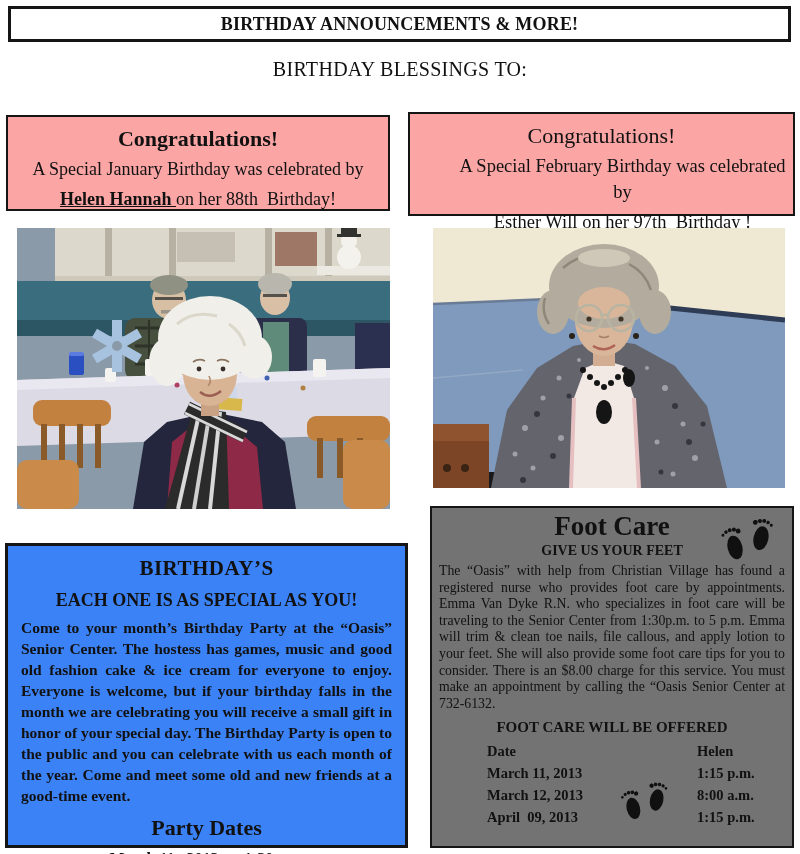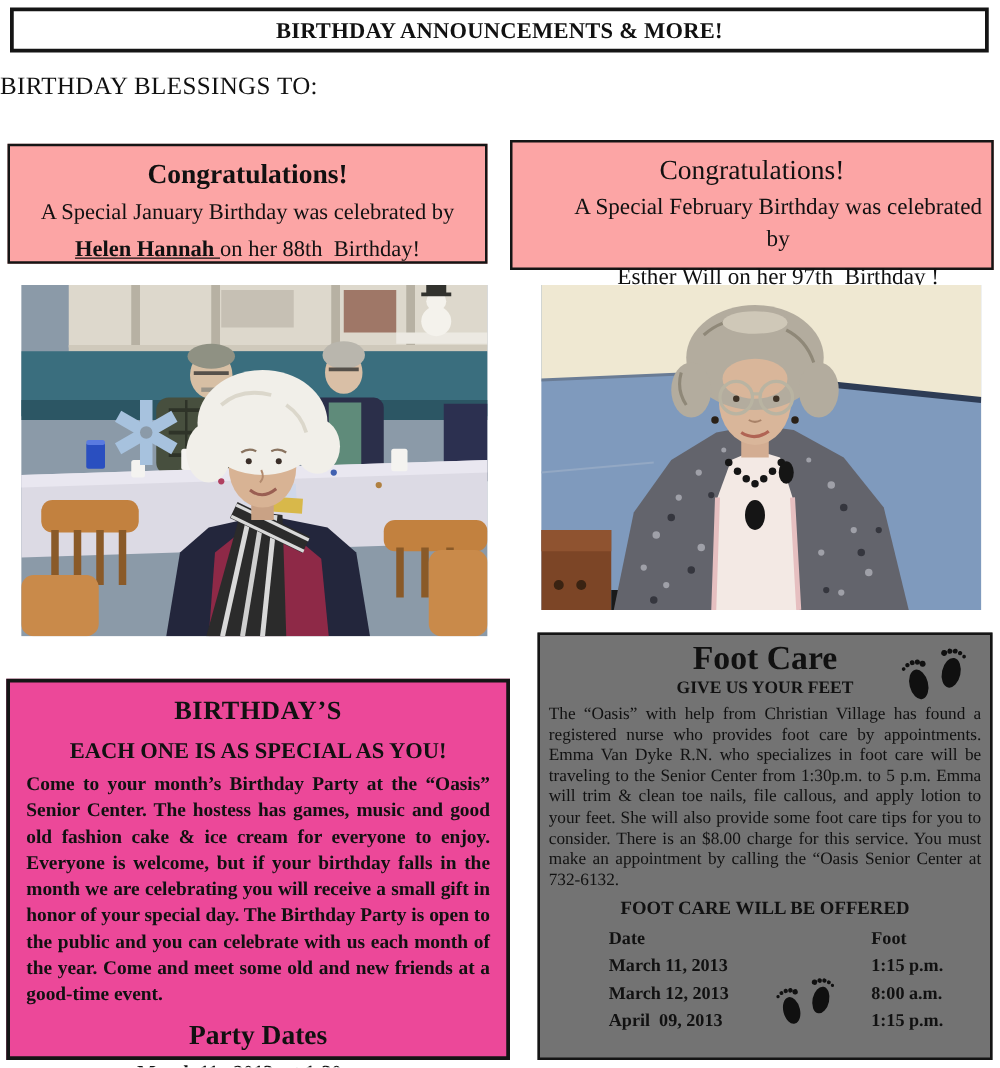--- a/index.html
+++ b/index.html
@@ -9,21 +9,21 @@
   }
   .pre{white-space:pre-wrap;}
 
   
   .banner{
     position:absolute;left:8px;top:6px;width:777px;height:30px;
     border:3px solid #151515;display:flex;align-items:center;justify-content:center;
     font-weight:bold;font-size:18px;letter-spacing:.2px;background:#fff;
   }
   .blessings{
-    position:absolute;left:0;top:58px;width:800px;
+    position:absolute;left:0;top:58px;width:800px;text-align:center;
     font-size:20px;letter-spacing:.3px;
   }
 
   
   .congrats{
     position:absolute;border:2px solid #151515;background:#fca5a5;text-align:center;
   }
   .congrats.cl{left:6px;top:115px;width:380px;height:92px;}
   .congrats.cr{left:408px;top:112px;width:383px;height:100px;}
   .congrats .ctitle{font-size:22px;font-weight:bold;margin-top:9px;}
@@ -35,21 +35,21 @@
 
   
   .photo{position:absolute;background:#dfe3e8;}
   .photo svg{display:block;width:100%;height:100%;}
   .photo.pl{left:17px;top:228px;width:373px;height:281px;}
   .photo.pr{left:433px;top:228px;width:352px;height:260px;}
 
   
   .bbox{
     position:absolute;left:5px;top:543px;width:397px;height:299px;
-    border:3px solid #151515;background:#ec4899;text-align:center;
+    border:3px solid #151515;background:#3b82f6;text-align:center;
   }
   .bbox .btitle{font-size:21px;font-weight:bold;margin-top:10px;letter-spacing:.5px;}
   .bbox .bsub{font-size:18px;font-weight:bold;margin-top:9px;}
   .bbox .bbody{
     text-align:justify;font-weight:bold;font-size:15.5px;line-height:21px;
     margin:6px 13px 0 13px;
   }
   .bbox .pdtitle{font-size:22px;font-weight:bold;margin-top:9px;}
   .bbox .pdate{font-size:16px;font-weight:bold;margin-top:9px;}
 
@@ -321,21 +321,21 @@
     </div>
 
     <div class="ftitle">Foot Care</div>
     <div class="fsub">GIVE US YOUR FEET</div>
     <div class="fbody">The “Oasis” with  help from  Christian Village has found a  registered nurse who provides foot care by appointments.  Emma Van Dyke R.N. who  specializes in foot care will be traveling to the Senior Center from 1:30p.m. to 5 p.m.   Emma will trim &amp; clean toe nails, file callous, and apply lotion to your feet. She will also provide some foot care tips for you to consider. There is an $8.00 charge for this   service. You must make an appointment by calling the “Oasis Senior Center at 732-6132.</div>
     <div class="fsched">FOOT CARE WILL BE OFFERED</div>
 
     <div class="ftable">
       <div class="frow">
         <div class="fcell-date">Date</div>
-        <div class="fcell-time">Foot</div>
+        <div class="fcell-time">Helen</div>
       </div>
       <div class="frow">
         <div class="fcell-date pre">March 11, 2013</div>
         <div class="fcell-time">1:15 p.m.</div>
       </div>
       <div class="frow">
         <div class="fcell-date pre">March 12, 2013</div>
         <div class="fcell-time">8:00 a.m.</div>
       </div>
       <div class="frow">

